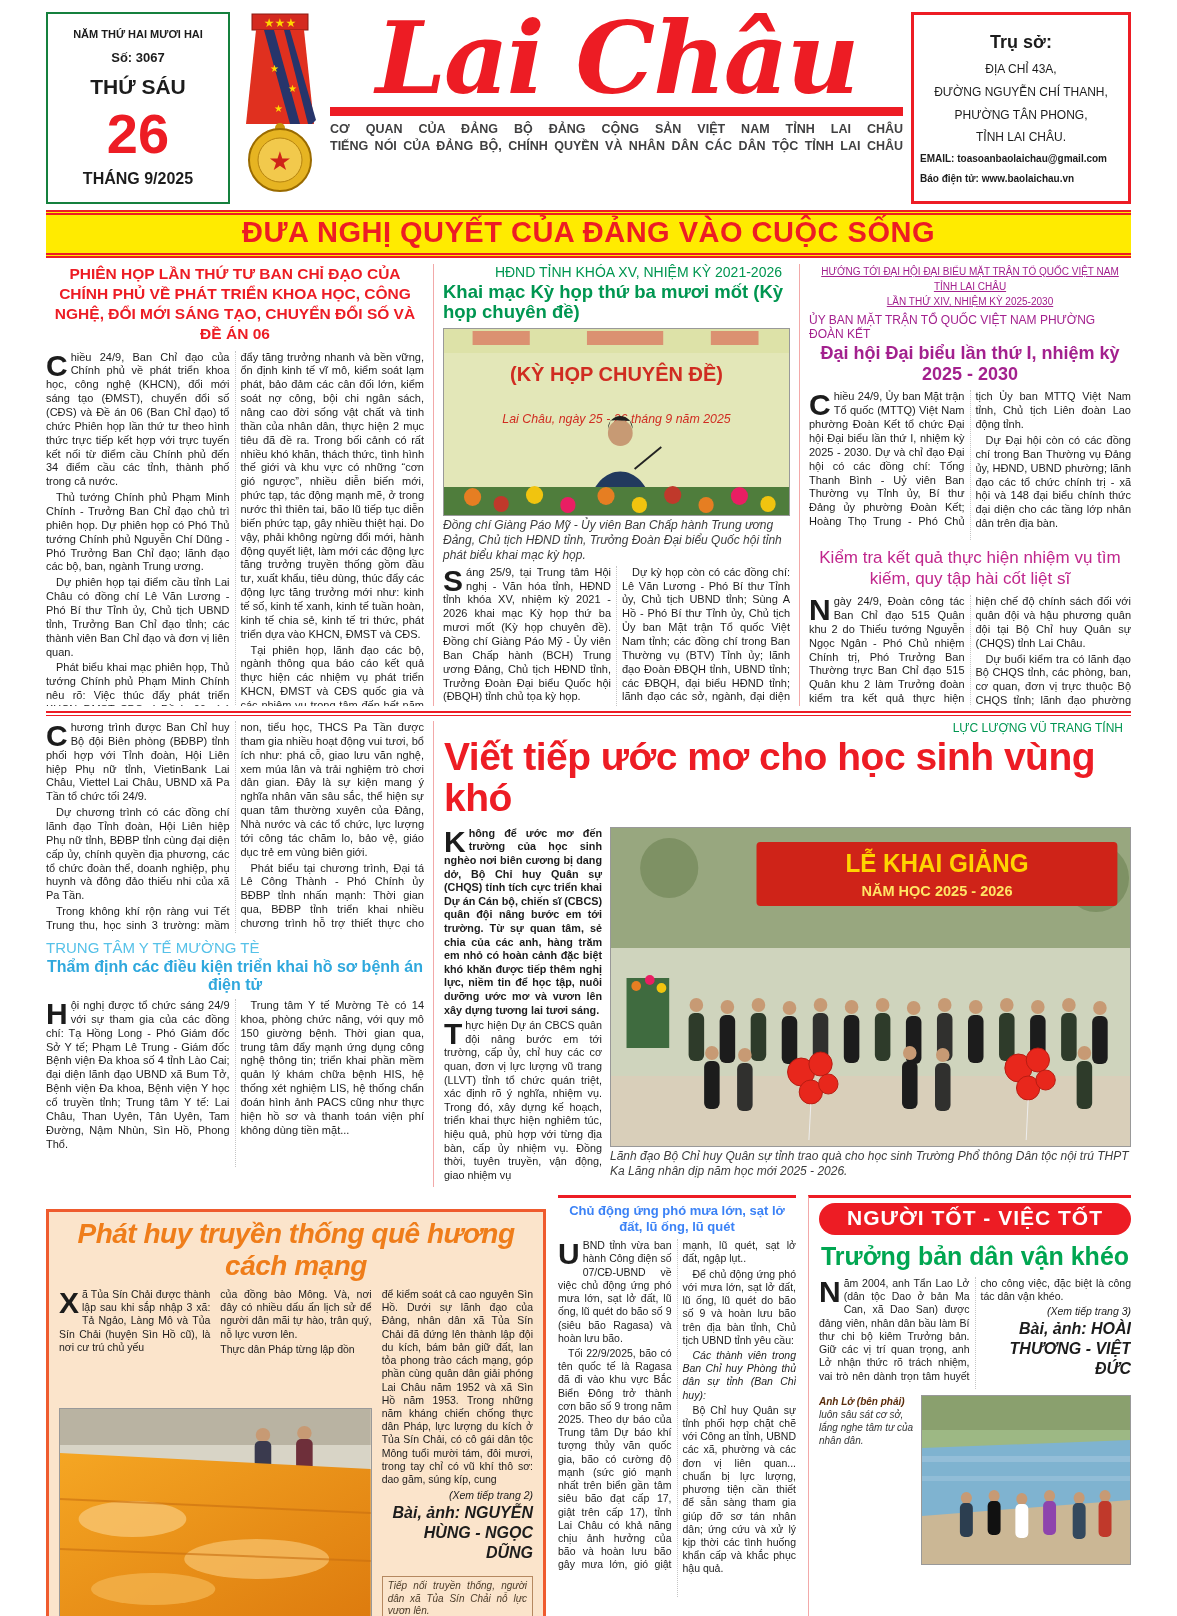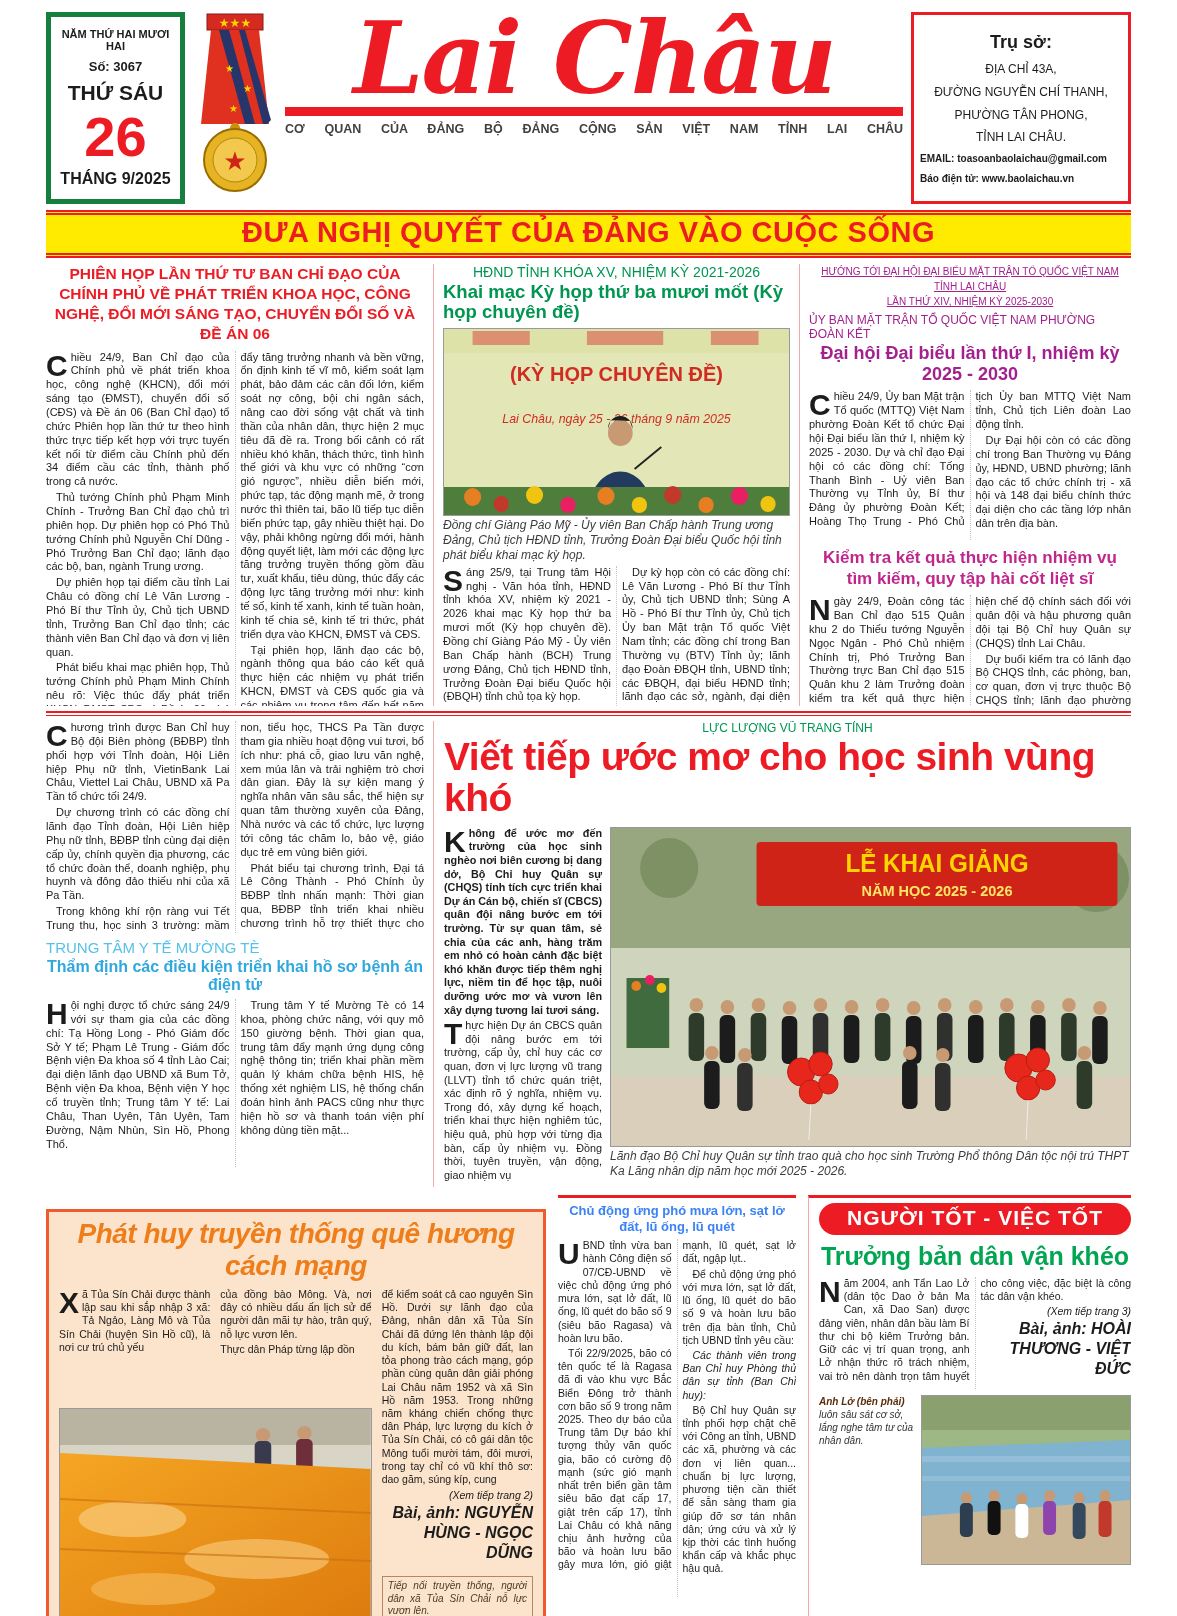--- a/index.html
+++ b/index.html
@@ -1,21 +1,21 @@
 <!DOCTYPE html>
 <html><head>
 <meta charset="utf-8">
 <style>
   html,body{margin:0;padding:0;background:#9a9a9a;}
   .page{position:relative;width:1177px;height:1616px;margin:0 auto;background:#fff;
         box-sizing:border-box;padding:12px 46px 0;overflow:hidden;
         font-family:"Liberation Sans",sans-serif;color:#1c1c1c;}
   
   .header{display:flex;gap:8px;height:192px;align-items:stretch;}
-  .issue-box{width:139px;border:5px solid #15803d;box-sizing:border-box;text-align:center;
+  .issue-box{width:184px;border:2px solid #15803d;box-sizing:border-box;text-align:center;
              display:flex;flex-direction:column;justify-content:space-evenly;padding:4px 2px;}
   .issue-l1{font-size:11px;font-weight:bold;}
   .issue-l2{font-size:13px;font-weight:bold;}
   .issue-l3{font-size:21px;font-weight:bold;}
   .issue-day{font-size:56px;font-weight:bold;color:#ed1c24;line-height:.9;}
   .issue-l5{font-size:16px;font-weight:bold;}
   .medal-wrap{width:84px;display:flex;align-items:flex-start;justify-content:center;}
   .mast-center{flex:1;display:flex;flex-direction:column;align-items:stretch;}
   .mast-title{font-family:"DejaVu Serif",serif;font-style:italic;font-weight:bold;
               font-size:100px;line-height:.92;color:#ed1c24;text-align:center;
@@ -40,29 +40,29 @@
   .cont{font-style:italic;font-size:10.5px;text-align:right;margin-top:1px;}
   .byline{font-style:italic;font-weight:bold;font-size:16px;text-align:right;}
   .caption{font-style:italic;font-size:12px;color:#3c3c3c;line-height:1.25;margin-top:2px;}
   
   .main{display:grid;grid-template-columns:388px 366px 1fr;margin-top:6px;height:442px;overflow:hidden;}
   .main-left{padding-right:9px;border-right:1px solid #f2a9a9;}
   .main-center{padding:0 9px;border-right:1px solid #f2a9a9;}
   .main-right{padding-left:9px;}
   .h-red{color:#ed1c24;font-weight:bold;font-size:15.5px;line-height:1.3;text-align:center;margin:0 0 6px;}
   .a1-body{height:392px;}
-  .kicker-green{color:#009651;font-size:14px;text-align:center;margin:0 8px 2px;}
+  .kicker-green{color:#009651;font-size:14px;text-align:right;margin:0 8px 2px;}
   .h-green{color:#009651;font-weight:bold;font-size:18.5px;text-align:left;margin:0 0 5px;line-height:1.1;}
   .photo-frame{border:1px solid #999;}
   .a2-body{height:150px;margin-top:3px;}
   .k-purple{color:#a3218e;font-size:10px;text-decoration:underline;text-align:center;line-height:1.5;margin:0;}
   .k-purple2{color:#a3218e;font-size:12px;text-align:left;margin:4px 0 2px;}
   .h-purple{color:#a3218e;font-weight:bold;font-size:18px;text-align:center;margin:0 0 6px;line-height:1.15;}
   .a3-body{height:150px;}
-  .h-magenta{color:#c0268c;font-weight:bold;font-size:17px;text-align:center;line-height:1.2;margin:8px 0 6px;}
+  .h-magenta{color:#c0268c;font-weight:normal;font-size:17px;text-align:center;line-height:1.2;margin:8px 0 6px;}
   .a4-body{height:148px;}
   
   .rule-red{border-top:2px solid #ed1c24;border-bottom:1px solid #ed1c24;height:2px;margin-top:5px;}
   .middle{display:grid;grid-template-columns:388px 1fr;margin-top:5px;height:466px;overflow:hidden;}
   .mid-left{padding-right:9px;border-right:1px solid #f2a9a9;}
   .mid-right{padding-left:10px;}
   .h-blue{color:#29abe2;font-weight:bold;font-size:23px;text-align:center;margin:2px 0 6px;}
   .a5-body{height:212px;}
   .k-ltblue{color:#56c1e8;font-size:15px;margin:6px 0 2px;}
   .h-blue2{color:#2fa8dd;font-weight:bold;font-size:16px;text-align:center;margin:0 0 5px;}
@@ -124,20 +124,21 @@
         <circle cx="40" cy="116" r="5" fill="#c8930a"></circle>
         <circle cx="40" cy="148" r="31" fill="#e6b422" stroke="#9a6b00" stroke-width="2"></circle>
         <circle cx="40" cy="148" r="22" fill="#f2c94c" stroke="#b5830f"></circle>
         <text x="40" y="158" font-size="26" fill="#cf2318" text-anchor="middle">★</text>
       </svg>
     </div>
     <div class="mast-center">
       <div class="mast-title">Lai Châu</div>
       <div class="mast-bar"></div>
       <div class="mast-sub">CƠ QUAN CỦA ĐẢNG BỘ ĐẢNG CỘNG SẢN VIỆT NAM TỈNH LAI CHÂU</div>
+      <div class="mast-sub">TIẾNG NÓI CỦA ĐẢNG BỘ, CHÍNH QUYỀN VÀ NHÂN DÂN CÁC DÂN TỘC TỈNH LAI CHÂU</div>
     </div>
     <div class="office-box">
       <div class="office-title">Trụ sở:</div>
       <div class="office-line">ĐỊA CHỈ 43A,</div>
       <div class="office-line">ĐƯỜNG NGUYỄN CHÍ THANH,</div>
       <div class="office-line">PHƯỜNG TÂN PHONG,</div>
       <div class="office-line">TỈNH LAI CHÂU.</div>
       <div class="office-email">EMAIL: toasoanbaolaichau@gmail.com</div>
       <div class="office-web">Báo điện tử: www.baolaichau.vn</div>
     </div>

